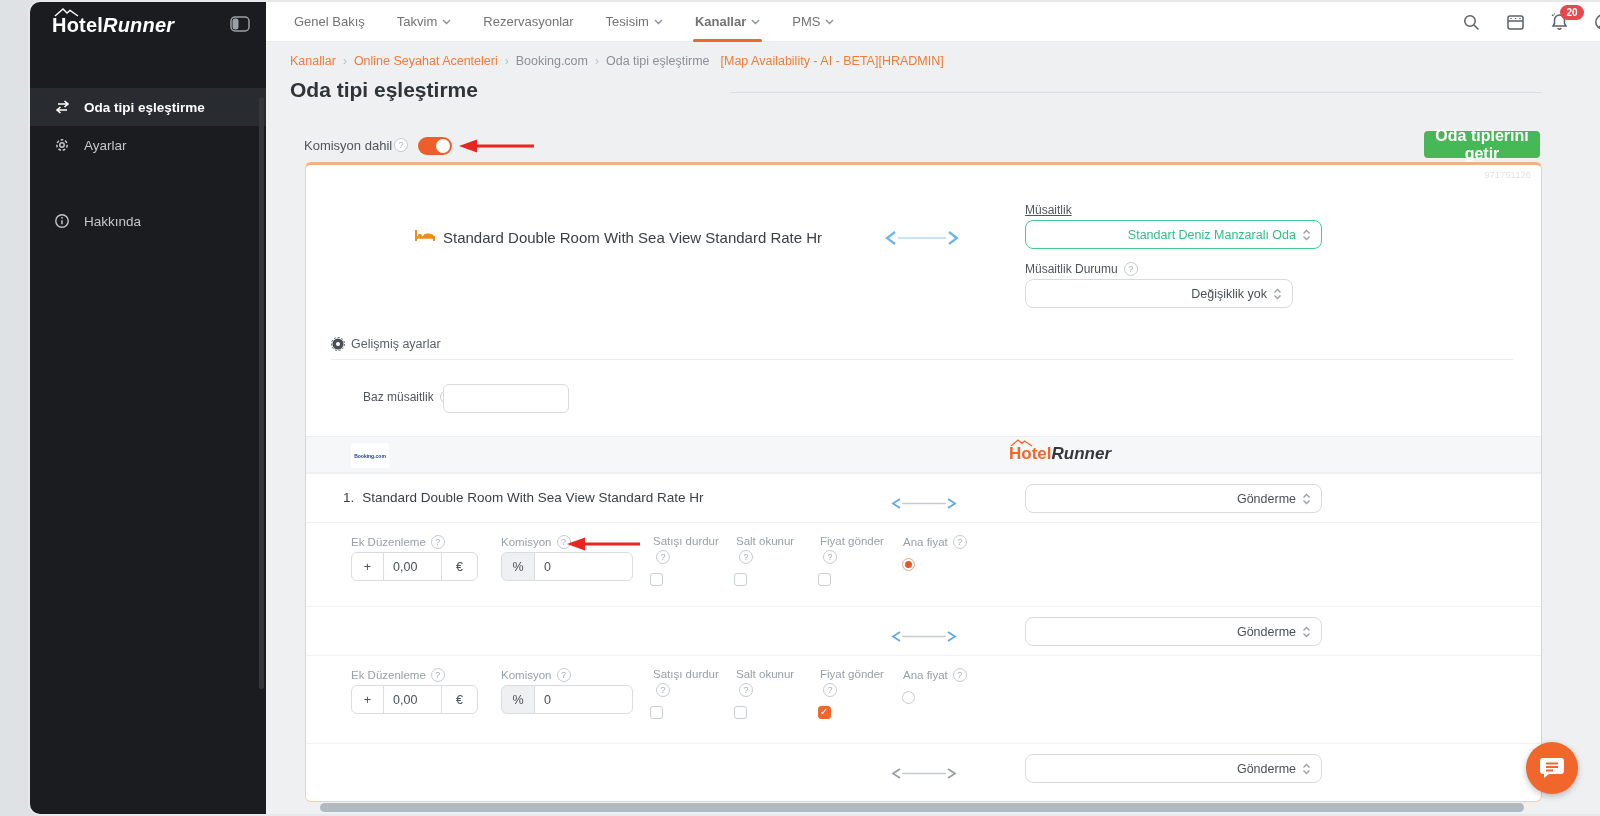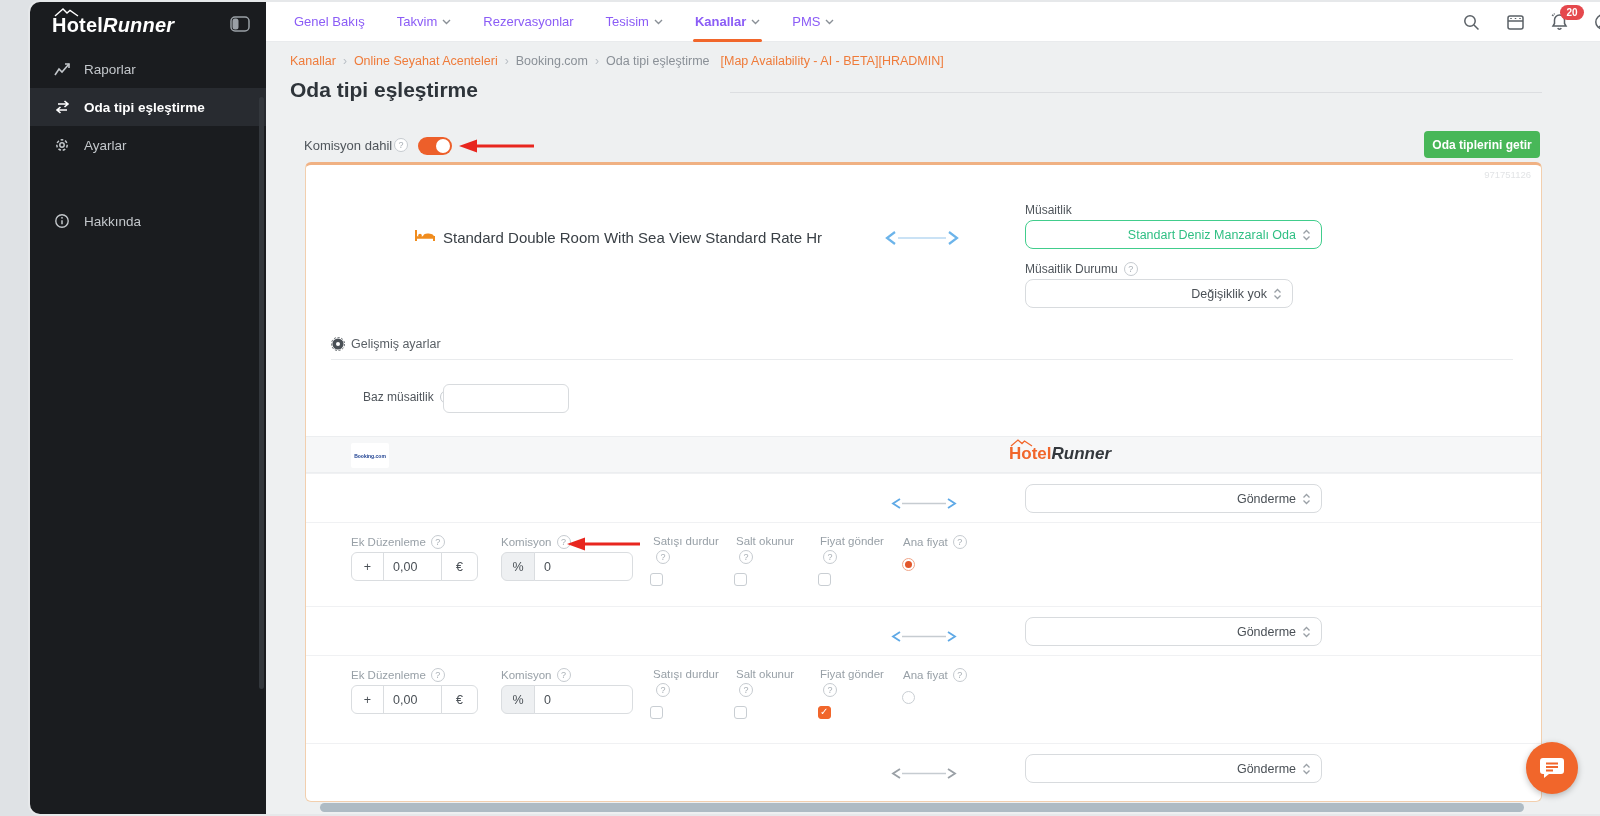--- a/index.html
+++ b/index.html
@@ -16,21 +16,21 @@
   .collapse-ic { position:absolute; right:16px; top:14px; cursor:pointer; }
   .side-item { position:absolute; left:0; width:236px; height:38px; display:flex; align-items:center; padding-left:24px; color:#c3c7cb; font-size:13.5px; cursor:pointer; }
   .side-item .ic { width:17px; height:17px; margin-right:13px; display:flex; align-items:center; }
   .side-item.active { background:#282b30; color:#fff; font-weight:700; }
   .side-item .chev { position:absolute; right:18px; }
   #side-scrollbar { position:absolute; left:229px; top:95px; width:5px; height:592px; background:#33373c; border-radius:3px; }
 
   
   #topnav { position:absolute; left:236px; top:0; width:1360px; height:40px; background:#fff; border-bottom:1px solid #e9ebed; display:flex; align-items:center; z-index:4; }
   .nav-items { display:flex; align-items:center; margin-left:12px; }
-  .nav-item { position:relative; height:40px; display:flex; align-items:center; gap:5px; padding:0 16px; font-size:13px; color:#8b5cf6; cursor:pointer; white-space:nowrap; }
+  .nav-item { position:relative; height:40px; display:flex; align-items:center; gap:5px; padding:0 16px; font-size:13px; color:#737373; cursor:pointer; white-space:nowrap; }
   .nav-item.active { font-weight:700; }
   .nav-item.active::after { content:""; position:absolute; left:14px; right:14px; bottom:0; height:3px; background:#f1662b; border-radius:2px; }
   .nav-right { position:absolute; right:14px; top:0; height:40px; display:flex; align-items:center; gap:26px; }
   .nav-ic { position:relative; cursor:pointer; display:flex; }
   .badge { position:absolute; left:9px; top:-8px; min-width:24px; height:15px; background:#e5484d; color:#fff; border-radius:8px; font-size:10px; font-weight:700; display:flex; align-items:center; justify-content:center; padding:0 4px; }
 
   
   .crumbs { position:absolute; left:260px; top:52px; font-size:12.5px; color:#8a9097; display:flex; gap:7px; align-items:center; white-space:nowrap; }
   .crumbs .lnk { color:#ef7b3a; cursor:pointer; }
   .crumbs .sep { color:#b9bfc5; font-size:12px; }
@@ -38,21 +38,21 @@
   #page-title { position:absolute; left:260px; top:76px; font-size:21px; font-weight:700; color:#2e343a; }
   #title-line { position:absolute; left:700px; top:90px; width:812px; height:1px; background:#dcdee1; }
 
   .comm-label { position:absolute; left:274px; top:136px; font-size:13px; color:#4f555b; }
   .help { width:14px; height:14px; border:1px solid #c6cbd0; border-radius:50%; display:inline-flex; align-items:center; justify-content:center; color:#a8afb5; font-size:9px; cursor:pointer; background:#fff; }
   .help::after { content:"?"; }
   .toggle { position:absolute; width:34px; height:18px; border-radius:10px; background:#ccd1d5; cursor:pointer; }
   .toggle.on { background:#ed5f2a; }
   .toggle::after { content:""; position:absolute; top:2px; left:2px; width:14px; height:14px; border-radius:50%; background:#fff; }
   .toggle.on::after { left:auto; right:2px; }
-  .btn-green { position:absolute; left:1394px; top:129px; width:116px; height:27px; background:#48b758; color:#fff; font-size:12px; font-weight:700; border:none; border-radius:4px; display:flex; align-items:center; justify-content:center; cursor:pointer; }
+  .btn-green { position:absolute; left:1394px; top:129px; width:116px; height:27px; background:#48b758; color:#fff; font-size:16px; font-weight:700; border:none; border-radius:4px; display:flex; align-items:center; justify-content:center; cursor:pointer; }
 
   
   #panel { position:absolute; left:275px; top:160px; width:1237px; height:640px; background:#fff; border:1px solid #f2cfae; border-top:3px solid #f0b183; border-radius:6px; overflow:hidden; }
   .ref-num { position:absolute; right:10px; top:4px; font-size:9.5px; color:#e2e4e6; }
   .room-title { position:absolute; left:137px; top:64px; font-size:15px; color:#3a4046; }
   .bed-ic { position:absolute; left:108px; top:62px; }
   .fld-label { font-size:12px; color:#4f555b; display:flex; align-items:center; gap:6px; }
   .sel { height:29px; background:#fff; border:1px solid #d8dbde; border-radius:8px; display:flex; align-items:center; padding:0 10px; font-size:12.5px; color:#4a5056; cursor:pointer; }
   .sel span { flex:1; white-space:nowrap; overflow:hidden;text-align:right; }
   .sel.green { border:1.5px solid #41cd8c; color:#2fbf83; }
@@ -116,29 +116,20 @@
         </svg>
       <span class="h">Hotel</span><span class="r">Runner</span>
     </div>
     <span class="collapse-ic">
       <svg width="20" height="16" viewBox="0 0 20 16">
           <rect x="1" y="1" width="18" height="14" rx="4" stroke="#9aa0a6" stroke-width="1.5" fill="none"></rect>
           <rect x="2.5" y="2.5" width="6" height="11" rx="2.5" fill="#9aa0a6"></rect>
         </svg>
     </span>
 
-    <div class="side-item" style="top:48px">
-      <span class="ic">
-          <svg width="16" height="16" viewBox="0 0 16 16">
-            <path d="M1 14 L5 8 L8 11 L15 3" stroke="#c3c7cb" stroke-width="1.6" fill="none"></path>
-            <path d="M11 3 h4 v4" stroke="#c3c7cb" stroke-width="1.6" fill="none"></path>
-          </svg>
-        </span>
-      <span>Raporlar</span>
-    </div>
     <div class="side-item active" style="top:86px">
       <span class="ic">
           <svg width="17" height="16" viewBox="0 0 17 16">
             <path d="M4 5 h9 M10.5 2 L14 5 L10.5 8" stroke="#fff" stroke-width="1.6" fill="none"></path>
             <path d="M13 11 h-9 M6.5 8 L3 11 L6.5 14" stroke="#fff" stroke-width="1.6" fill="none"></path>
           </svg>
         </span>
       <span>Oda tipi eşleştirme</span>
     </div>
     <div class="side-item" style="top:124px">
@@ -262,21 +253,21 @@
           <path d="M9 9.8 c0-2.4 2-3.3 4.5-3.3 c3.5 0 6.5 1.2 6.5 3.3z" fill="#f08c1e"></path>
         </svg>
     </span>
     <span class="room-title">Standard Double Room With Sea View Standard Rate Hr</span>
     <svg class="connector hdr abs" style="left:578px; top:65px;" width="76" height="16" viewBox="0 0 76 16">
         <path class="c" d="M11 2 L3 8 L11 14"></path>
         <line class="l" x1="14" y1="8" x2="62" y2="8"></line>
         <path class="c" d="M65 2 L73 8 L65 14"></path>
       </svg>
 
-    <div class="fld-label abs" style="left:719px; top:38px;">
+    <div class="fld-label abs" style="left:719px; top:38px;text-decoration:underline;">
         <span>Müsaitlik</span>
       </div>
     <div class="sel green abs" style="left:719px; top:55px; width:297px;">
       <span>Standart Deniz Manzaralı Oda</span>
       <svg class="selchev" width="9" height="12" viewBox="0 0 9 12">
           <path d="M1.5 4.5 L4.5 1.5 L7.5 4.5 M1.5 7.5 L4.5 10.5 L7.5 7.5" stroke="#9aa0a6" stroke-width="1.3" fill="none"></path>
         </svg>
     </div>
     <div class="fld-label abs" style="left:719px; top:97px;">
       <span>Müsaitlik Durumu</span>
@@ -307,20 +298,21 @@
       <div class="bk-logo">Booking.com</div>
       <div class="hr-logo">
         <svg width="24" height="9" viewBox="0 0 24 9">
             <path d="M1 8 L8 2 L12 5.5 L14.5 3 L22 8" stroke="#f1662b" stroke-width="1.3" fill="none"></path>
           </svg>
         <span class="h">Hotel</span><span class="r">Runner</span>
       </div>
     </div>
 
     <div class="room-row" style="top:308px; height:133px;">
+      <div class="row-name"><span class="num">1.</span><span>Standard Double Room With Sea View Standard Rate Hr</span></div>
       <svg class="connector abs" style="left:585px; top:23px;" width="66" height="13" viewBox="0 0 66 13">
           <path class="c" d="M9 2 L2 6.5 L9 11"></path>
           <line class="l" x1="11" y1="6.5" x2="55" y2="6.5"></line>
           <path class="c" d="M57 2 L64 6.5 L57 11"></path>
         </svg>
       <div class="sel row-sel">
         <span>Gönderme</span>
         <svg class="selchev" width="9" height="12" viewBox="0 0 9 12">
             <path d="M1.5 4.5 L4.5 1.5 L7.5 4.5 M1.5 7.5 L4.5 10.5 L7.5 7.5" stroke="#9aa0a6" stroke-width="1.3" fill="none"></path>
           </svg>

